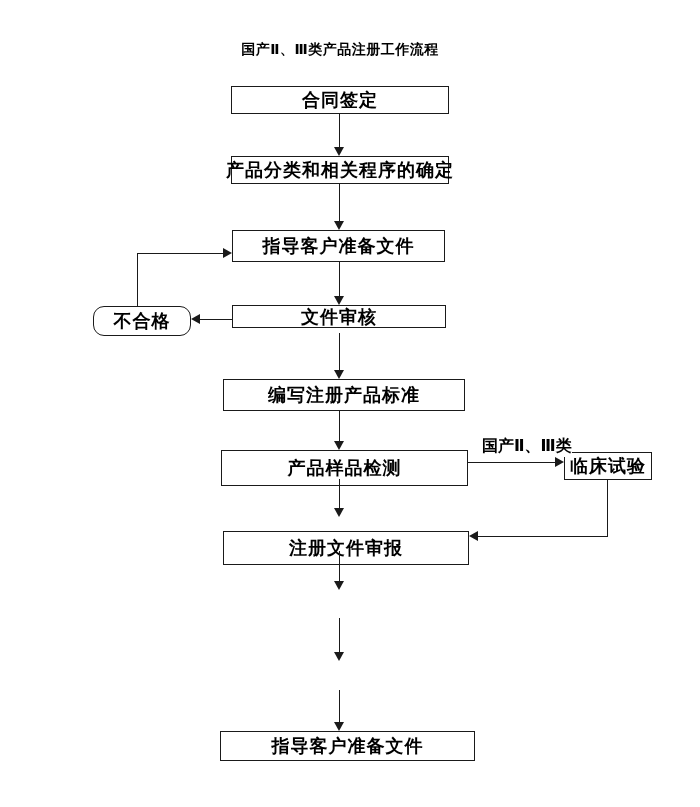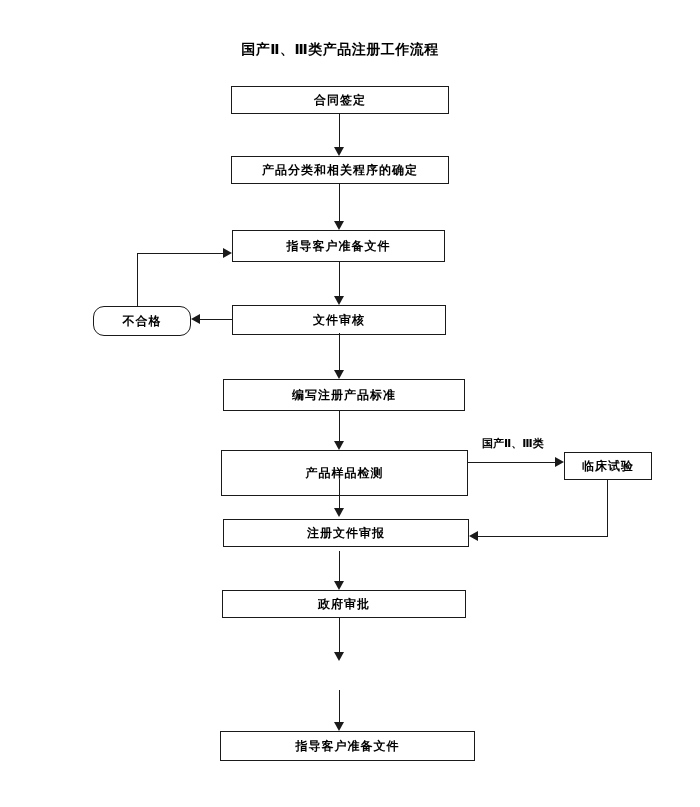--- a/index.html
+++ b/index.html
@@ -32,36 +32,36 @@
     color: var(--text);
     letter-spacing: 0.5px;
   }
   .node {
     position: absolute;
     border: 1px solid var(--border);
     background: var(--bg);
     display: flex;
     align-items: center;
     justify-content: center;
-    font-size: 12px;
+    font-size: 18px;
     font-weight: bold;
     color: var(--text);
     letter-spacing: 1px;
     white-space: nowrap;
   }
   
   #n-contract      { left: 223px; top:  78px; width: 218px; height: 28px; }
   #n-classification{ left: 223px; top: 148px; width: 218px; height: 28px; }
   #n-guide         { left: 224px; top: 222px; width: 213px; height: 32px; text-align: right; }
-  #n-review        { left: 224px; top: 297px; width: 214px; height: 30px; }
+  #n-review        { left: 224px; top: 297px; width: 214px; height: 23px; }
   #n-unqualified   { left:  85px; top: 298px; width:  98px; height: 30px; border-radius: 11px; }
   #n-standard      { left: 215px; top: 371px; width: 242px; height: 32px; }
-  #n-testing       { left: 213px; top: 442px; width: 247px; height: 46px; }
+  #n-testing       { left: 213px; top: 442px; width: 247px; height: 36px; }
   #n-clinical      { left: 556px; top: 444px; width:  88px; height: 28px; }
-  #n-submission    { left: 215px; top: 511px; width: 246px; height: 28px; }
+  #n-submission    { left: 215px; top: 523px; width: 246px; height: 34px; }
   #n-approval      { left: 214px; top: 582px; width: 244px; height: 28px; }
   #n-tracking      { left: 213px; top: 653px; width: 247px; height: 29px; }
   #n-delivery      { left: 212px; top: 723px; width: 255px; height: 30px; }
 
   .vl { position: absolute; width: 1px; background: var(--line); }
   .hl { position: absolute; height: 1px; background: var(--line); }
   .arr-d {
     position: absolute; width: 0; height: 0;
     border-left: 5px solid transparent;
     border-right: 5px solid transparent;
@@ -74,21 +74,21 @@
     border-right: 9px solid var(--line);
   }
   .arr-r {
     position: absolute; width: 0; height: 0;
     border-top: 5px solid transparent;
     border-bottom: 5px solid transparent;
     border-left: 9px solid var(--line);
   }
   .edge-label {
     position: absolute;
-    font-size: 11px;
+    font-size: 16px;
     font-weight: bold;
     color: var(--text);
     white-space: nowrap;
     background: var(--bg);
     padding-left: 12px;
   }
   #lbl-domestic-class { left: 462px; top: 428px; }
 </style>
 </head>
 <body>
@@ -116,23 +116,20 @@
     <span>编写注册产品标准</span>
   </div>
   <div class="node" id="n-testing">
     <span>产品样品检测</span>
   </div>
   <div class="node" id="n-clinical">
     <span>临床试验</span>
   </div>
   <div class="node" id="n-submission">
     <span>注册文件审报</span>
-  </div>
-  <div class="node" id="n-approval">
-    <span>政府审批</span>
   </div>
   <div class="node" id="n-delivery">
     <span>指导客户准备文件</span>
   </div>
 
   <div class="vl" style="left:331px; top:106px; height:34px;"></div>
   <div class="arr-d" style="left:326px; top:139px;"></div>
 
   <div class="vl" style="left:331px; top:176px; height:38px;"></div>
   <div class="arr-d" style="left:326px; top:213px;"></div>

